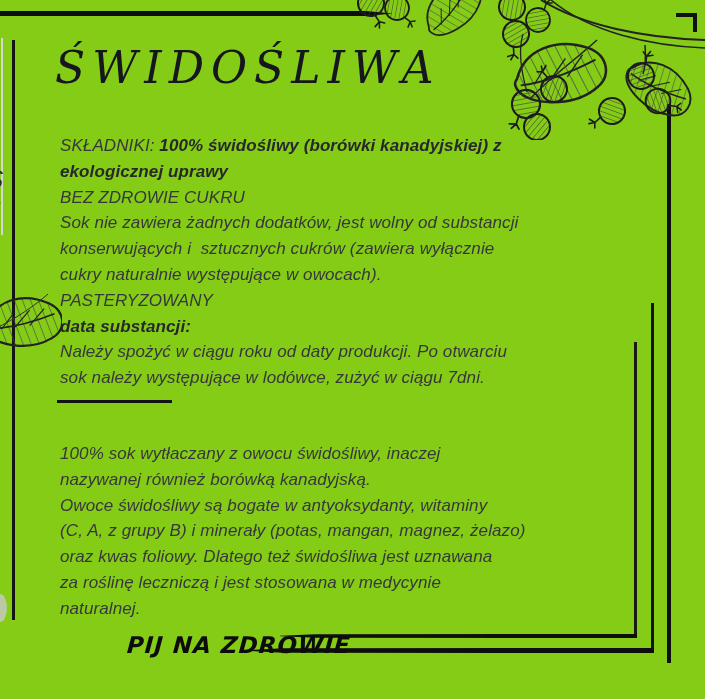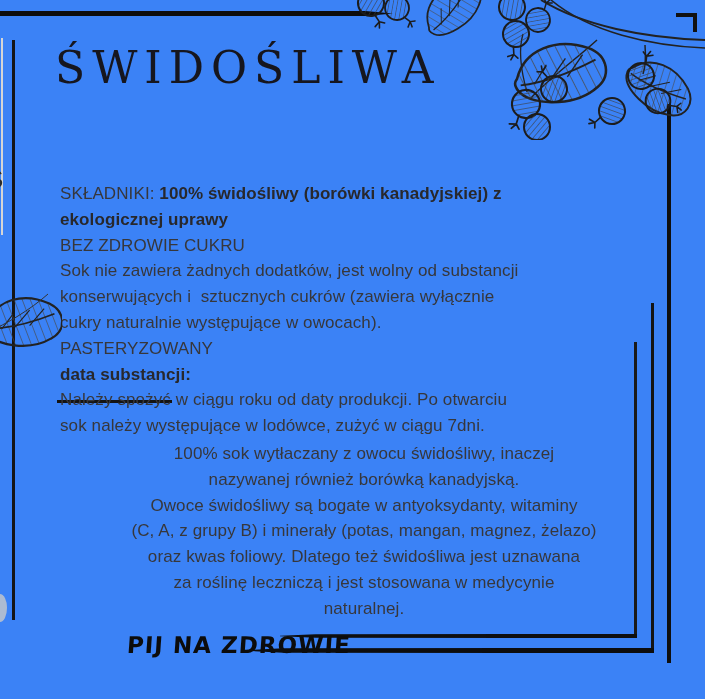--- a/index.html
+++ b/index.html
@@ -1,26 +1,26 @@
 <!DOCTYPE html>
 <html><head>
 <meta charset="utf-8">
 <style>
   html,body{margin:0;padding:0;background:#fff;}
-  #canvas{position:relative;width:705px;height:699px;background:#3b82f6;overflow:hidden;
-          font-family:"Liberation Sans",sans-serif;}
+  #canvas{position:relative;width:705px;height:699px;background:#84cc16;overflow:hidden;
+          font-family:"Liberation Sans",sans-serif;font-style:italic;}
   .abs{position:absolute;}
   
   .title{left:55px;top:42px;font-family:"DejaVu Serif","Liberation Serif",serif;
          font-size:44px;font-weight:500;letter-spacing:7px;color:#16161e;white-space:nowrap;}
   
   .txt{font-size:17px;line-height:25.8px;color:#37373b;white-space:pre-wrap;letter-spacing:.1px;}
   .txt b{color:#28282c;}
-  .block1{left:60px;top:133px;width:600px;margin-top:48px;}
-  .block2{left:60px;top:441px;width:608px;text-align:center;}
+  .block1{left:60px;top:133px;width:600px;}
+  .block2{left:60px;top:441px;width:608px;}
   
   .divider{left:57px;top:400px;width:115px;height:3px;background:#131313;}
   
   .top-line{left:0;top:11px;width:393px;height:5px;background:#0d0d0d;
             clip-path:polygon(0 0,93% 0,100% 50%,93% 100%,0 100%);}
   .left-line{left:12px;top:40px;width:3px;height:580px;background:#151515;}
   .edge-shadow{left:1px;top:38px;width:2px;height:197px;background:#d6d6d6;}
   .rv-outer{left:667px;top:104px;width:4px;height:559px;background:#0f0f0f;}
   .rv-mid{left:651px;top:303px;width:3px;height:350px;background:#141414;}
   .rv-inner{left:634px;top:342px;width:3px;height:296px;background:#1a1a1a;}

